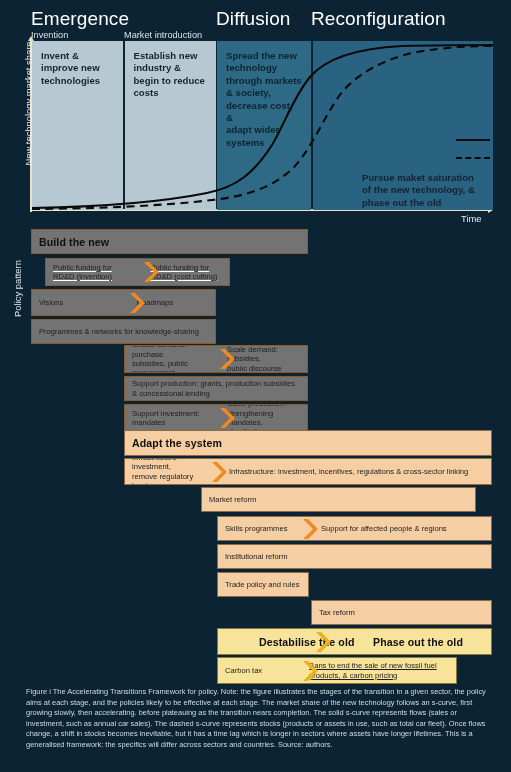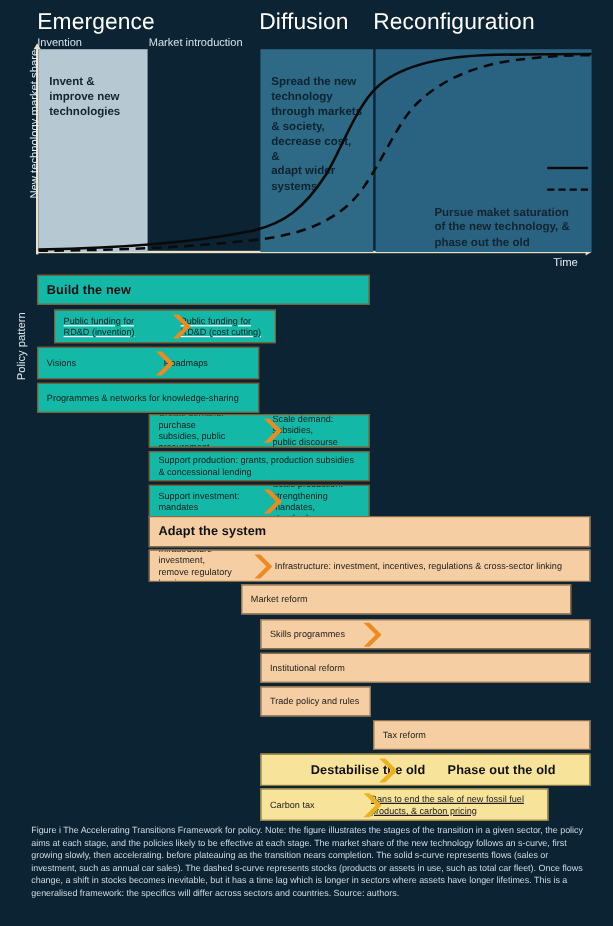--- a/index.html
+++ b/index.html
@@ -28,21 +28,21 @@
   
   #chart-area{
     position:absolute;left:32px;top:41px;width:461px;height:169px;
   }
   .chart-col{
     position:absolute;top:0;height:169px;
     box-sizing:border-box;
   }
   .col-body{
     position:absolute;left:0;top:0;right:0;bottom:0;
-    padding:22px 9px 0 9px;
+    padding:9px 9px 0 9px;
     box-sizing:border-box;
     font-size:9.6px;line-height:12.4px;
     font-weight:700;color:#16242e;
     white-space:pre-line;
   }
   #axis-y{
     position:absolute;left:30px;top:40px;width:2px;height:172px;
     background:#e9e2c4;
   }
   #axis-y-arrow{
@@ -100,21 +100,21 @@
     font-size:9.4px;color:#dbe5eb;white-space:nowrap;
   }
 
   
   .bar{
     position:absolute;box-sizing:border-box;
     border:1px solid #6b4a22;
     display:flex;align-items:center;
     overflow:hidden;
   }
-  .bar.orange{background:#14b8a6;border-color:#8a5a28;}
+  .bar.orange{background:#737373;border-color:#8a5a28;}
   .bar.peach{background:#f5cfa3;border-color:#8a6b46;}
   .bar.yellow{background:#f8e39a;border-color:#8a7a3a;}
 
   .bar-hdr{
     font-size:10.6px;font-weight:700;color:#101010;
     padding-left:7px;letter-spacing:.1px;white-space:nowrap;
   }
   .seg{
     font-size:7.6px;line-height:9.4px;color:#1d1d1d;
     white-space:pre-line;
@@ -155,20 +155,26 @@
 <div id="xlabel">Time</div>
 
 <div id="chart-area">
 
   <div class="chart-col" style="left:0px;width:91px;background:#b6c9d2;">
     <div class="col-body">Invent &amp;
 improve new
 technologies</div>
   </div>
 
+  <div class="chart-col" style="left:92.5px;width:91px;background:#b6c9d2;">
+    <div class="col-body">Establish new
+industry &amp;
+begin to reduce
+costs</div>
+  </div>
 
   <div class="chart-col" style="left:185px;width:94px;background:#2e6a85;">
     <div class="col-body" style="color:#0d2430;">Spread the new
 technology
 through markets
 &amp; society,
 decrease cost, &amp;
 adapt wider
 systems</div>
   </div>
@@ -282,20 +288,21 @@
   <span class="seg pl" style="width:268px;">Market reform</span>
 </div>
 
 <div class="bar peach" style="left:217px;top:516px;width:275px;height:25px;">
   <span class="seg pl" style="width:81px;">Skills programmes</span>
   <span class="chev" style="left:82px;">
     <svg viewBox="0 0 18 26">
         <path d="M3 3 L13 13 L3 23 L8 23 L18 13 L8 3 Z" fill="#ef8a20"></path>
       </svg>
   </span>
+  <span class="seg" style="margin-left:22px;width:168px;">Support for affected people &amp; regions</span>
 </div>
 
 <div class="bar peach" style="left:217px;top:544px;width:275px;height:25px;">
   <span class="seg pl" style="width:268px;">Institutional reform</span>
 </div>
 
 <div class="bar peach" style="left:217px;top:572px;width:92px;height:25px;">
   <span class="seg pl" style="width:86px;">Trade policy and rules</span>
 </div>
 

